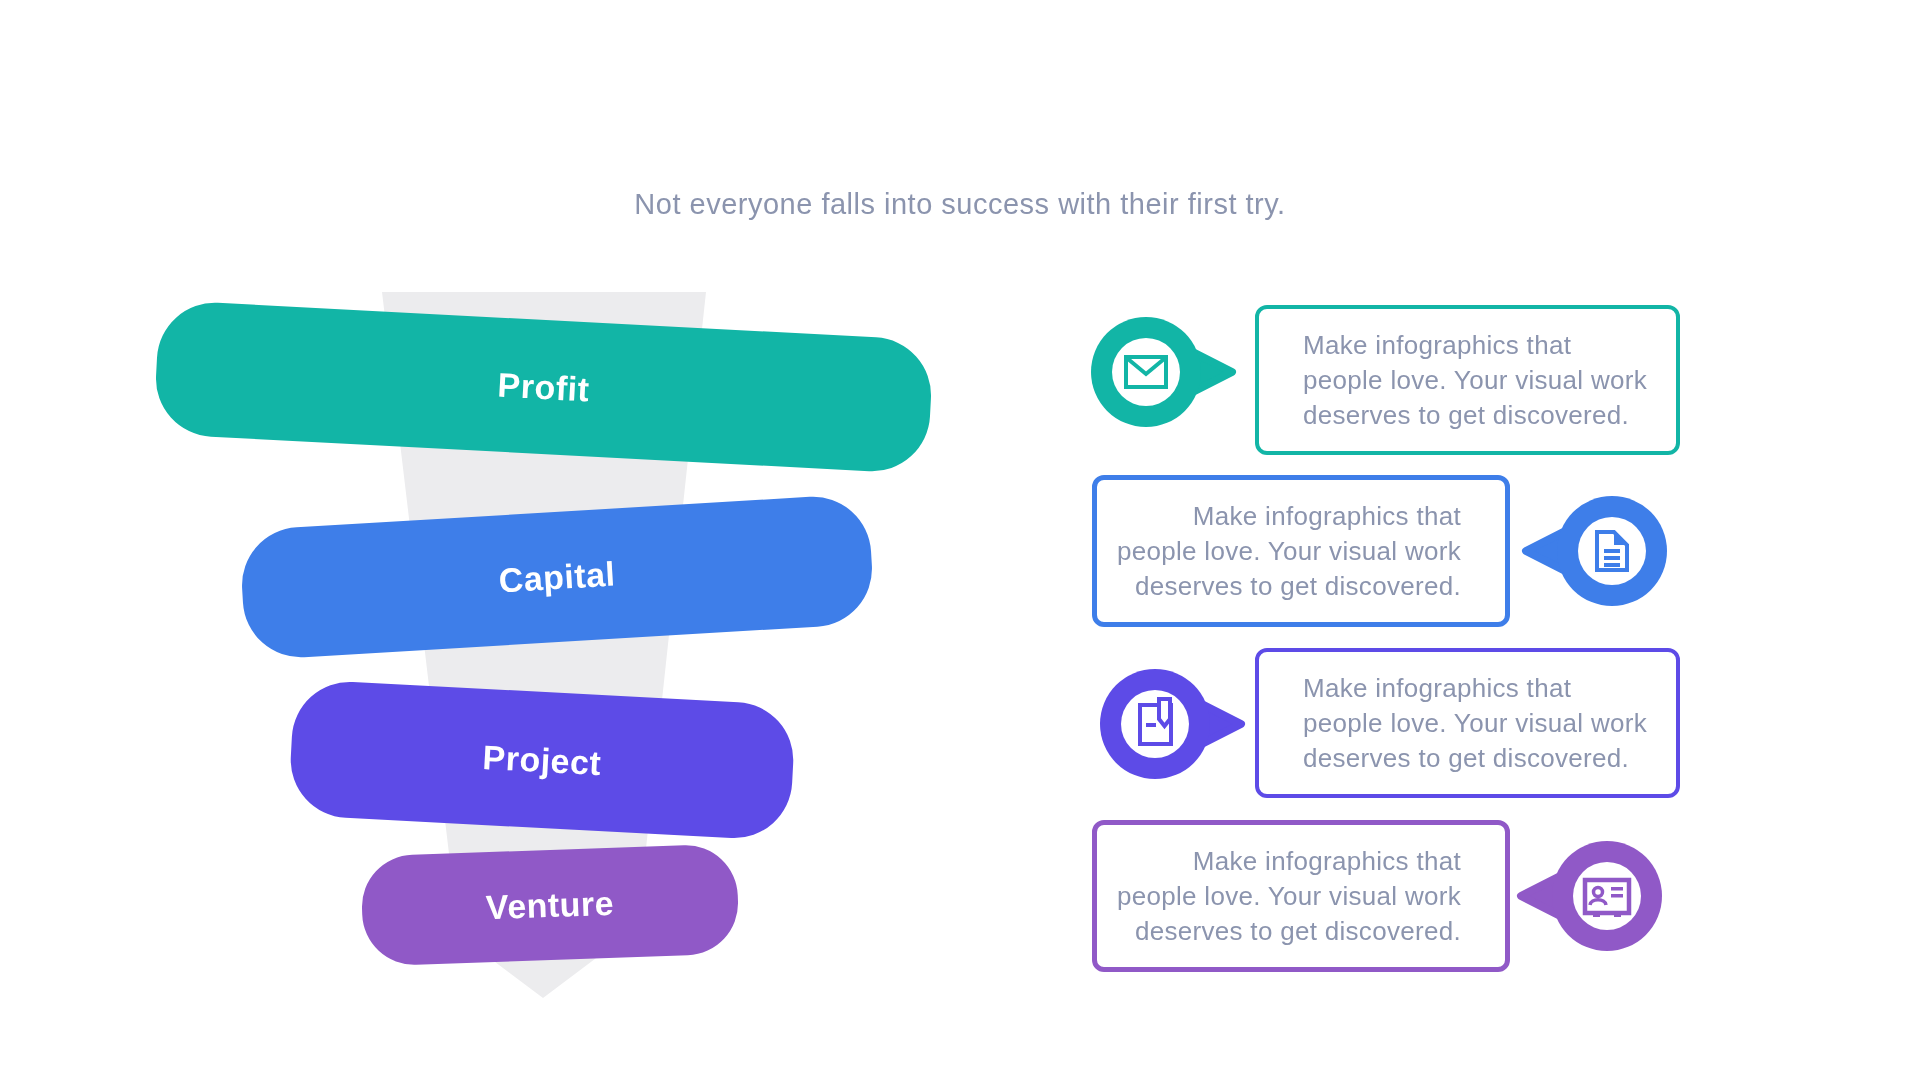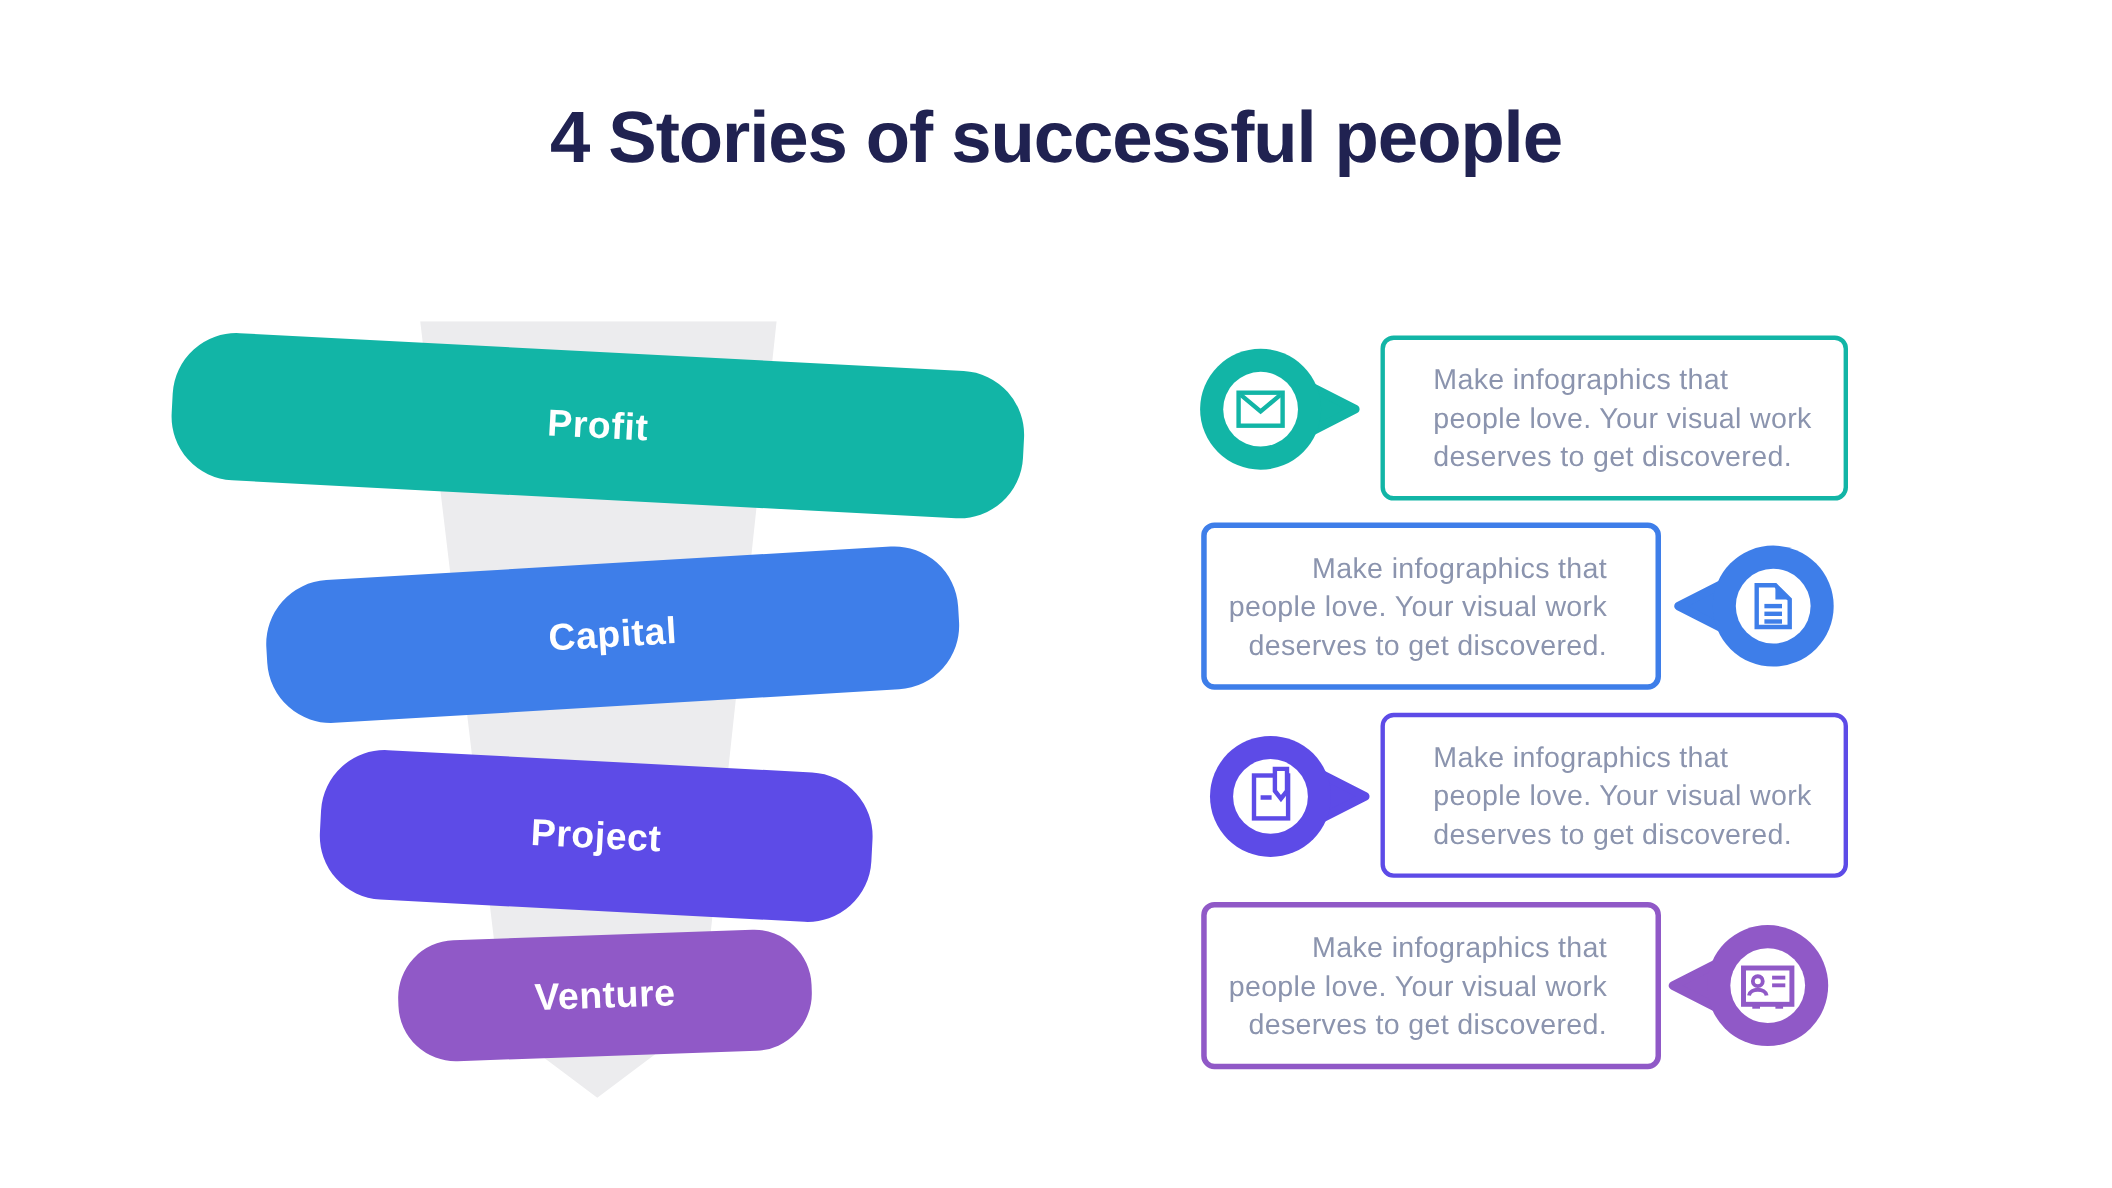--- a/index.html
+++ b/index.html
@@ -52,21 +52,21 @@
   .icon-1{left:1089px;top:310px;}
   .icon-2{left:1519px;top:489px;}
   .icon-3{left:1098px;top:662px;}
   .icon-4{left:1514px;top:834px;}
 </style>
 </head>
 <body>
 
 <div class="canvas">
 
-  <h1 class="title">4 Stories of successful people</h1>
+  <p class="subtitle">Not everyone falls into success with their first try.</p>
 
   <svg class="arrow-svg" width="350" height="708" viewBox="0 0 350 708">
     <polygon points="12,0 336,0 270,612 298,612 173,706 48,612 85,612" fill="#ECECEE"></polygon>
   </svg>
 
   <div class="stage stage-profit">
     <span>Profit</span>
   </div>
   <div class="stage stage-capital">
     <span>Capital</span>

